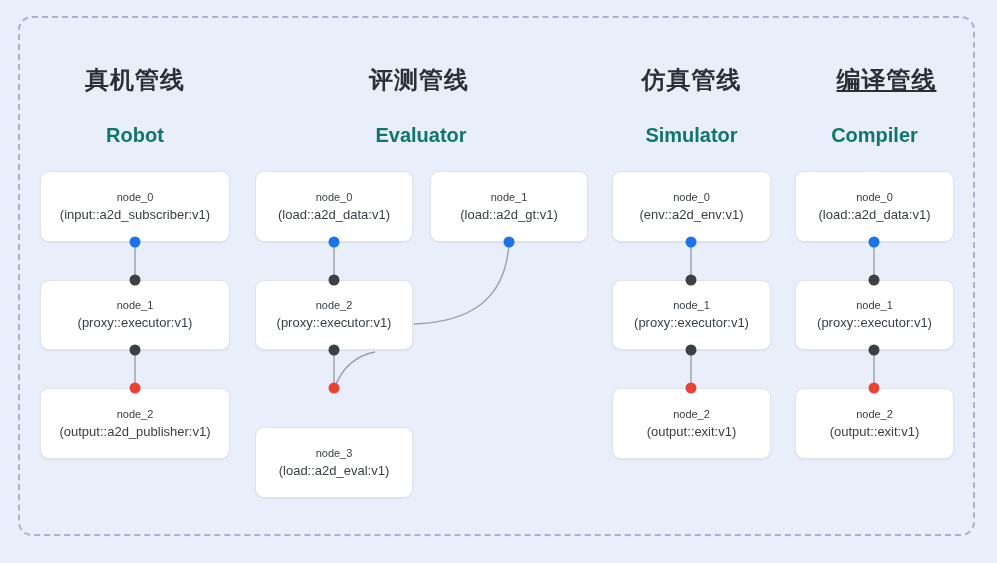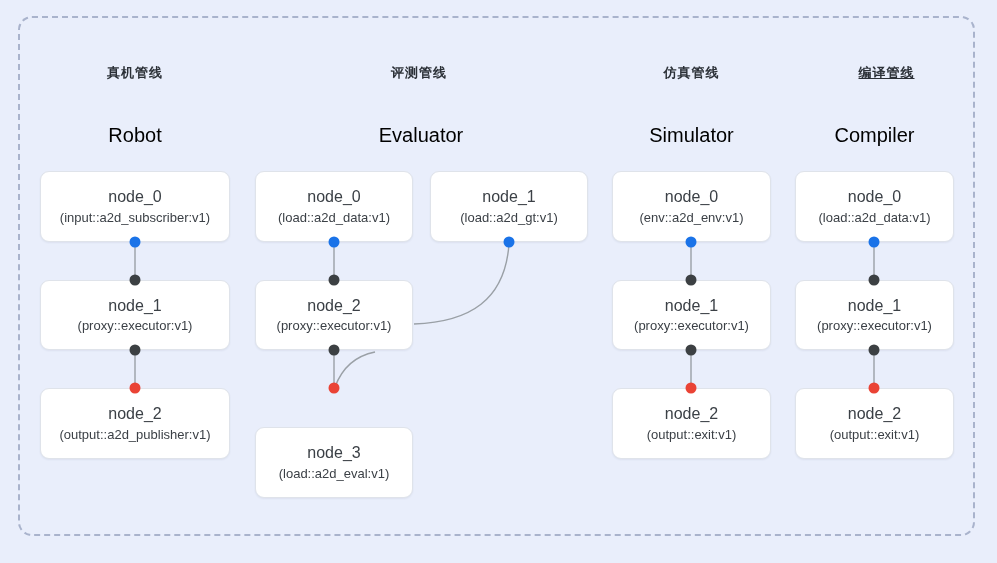--- a/index.html
+++ b/index.html
@@ -37,50 +37,50 @@
     left: 0;
     top: 0;
     width: 997px;
     height: 563px;
     pointer-events: none;
   }
   
   .col-title {
     position: absolute;
     text-align: center;
-    font-size: 13px;
+    font-size: 24px;
     font-weight: bold;
     color: #2b3037;
     letter-spacing: 1px;
     white-space: nowrap;
   }
   .col-sub {
     position: absolute;
     text-align: center;
     font-size: 20px;
-    font-weight: normal;
-    color: #000000;
+    font-weight: bold;
+    color: #0f766e;
     white-space: nowrap;
   }
   
   .node {
     position: absolute;
     box-sizing: border-box;
     background: #ffffff;
     border: 1px solid #dfe3ea;
     border-radius: 9px;
     box-shadow: 0 1px 2px rgba(40,50,80,0.07);
     display: flex;
     flex-direction: column;
     align-items: center;
     justify-content: center;
     gap: 5px;
   }
   .node-id {
-    font-size: 16px;
+    font-size: 11px;
     color: #3b4046;
     line-height: 1.1;
   }
   .node-type {
     font-size: 13px;
     color: #3b4046;
     line-height: 1.1;
     white-space: nowrap;
   }
   

